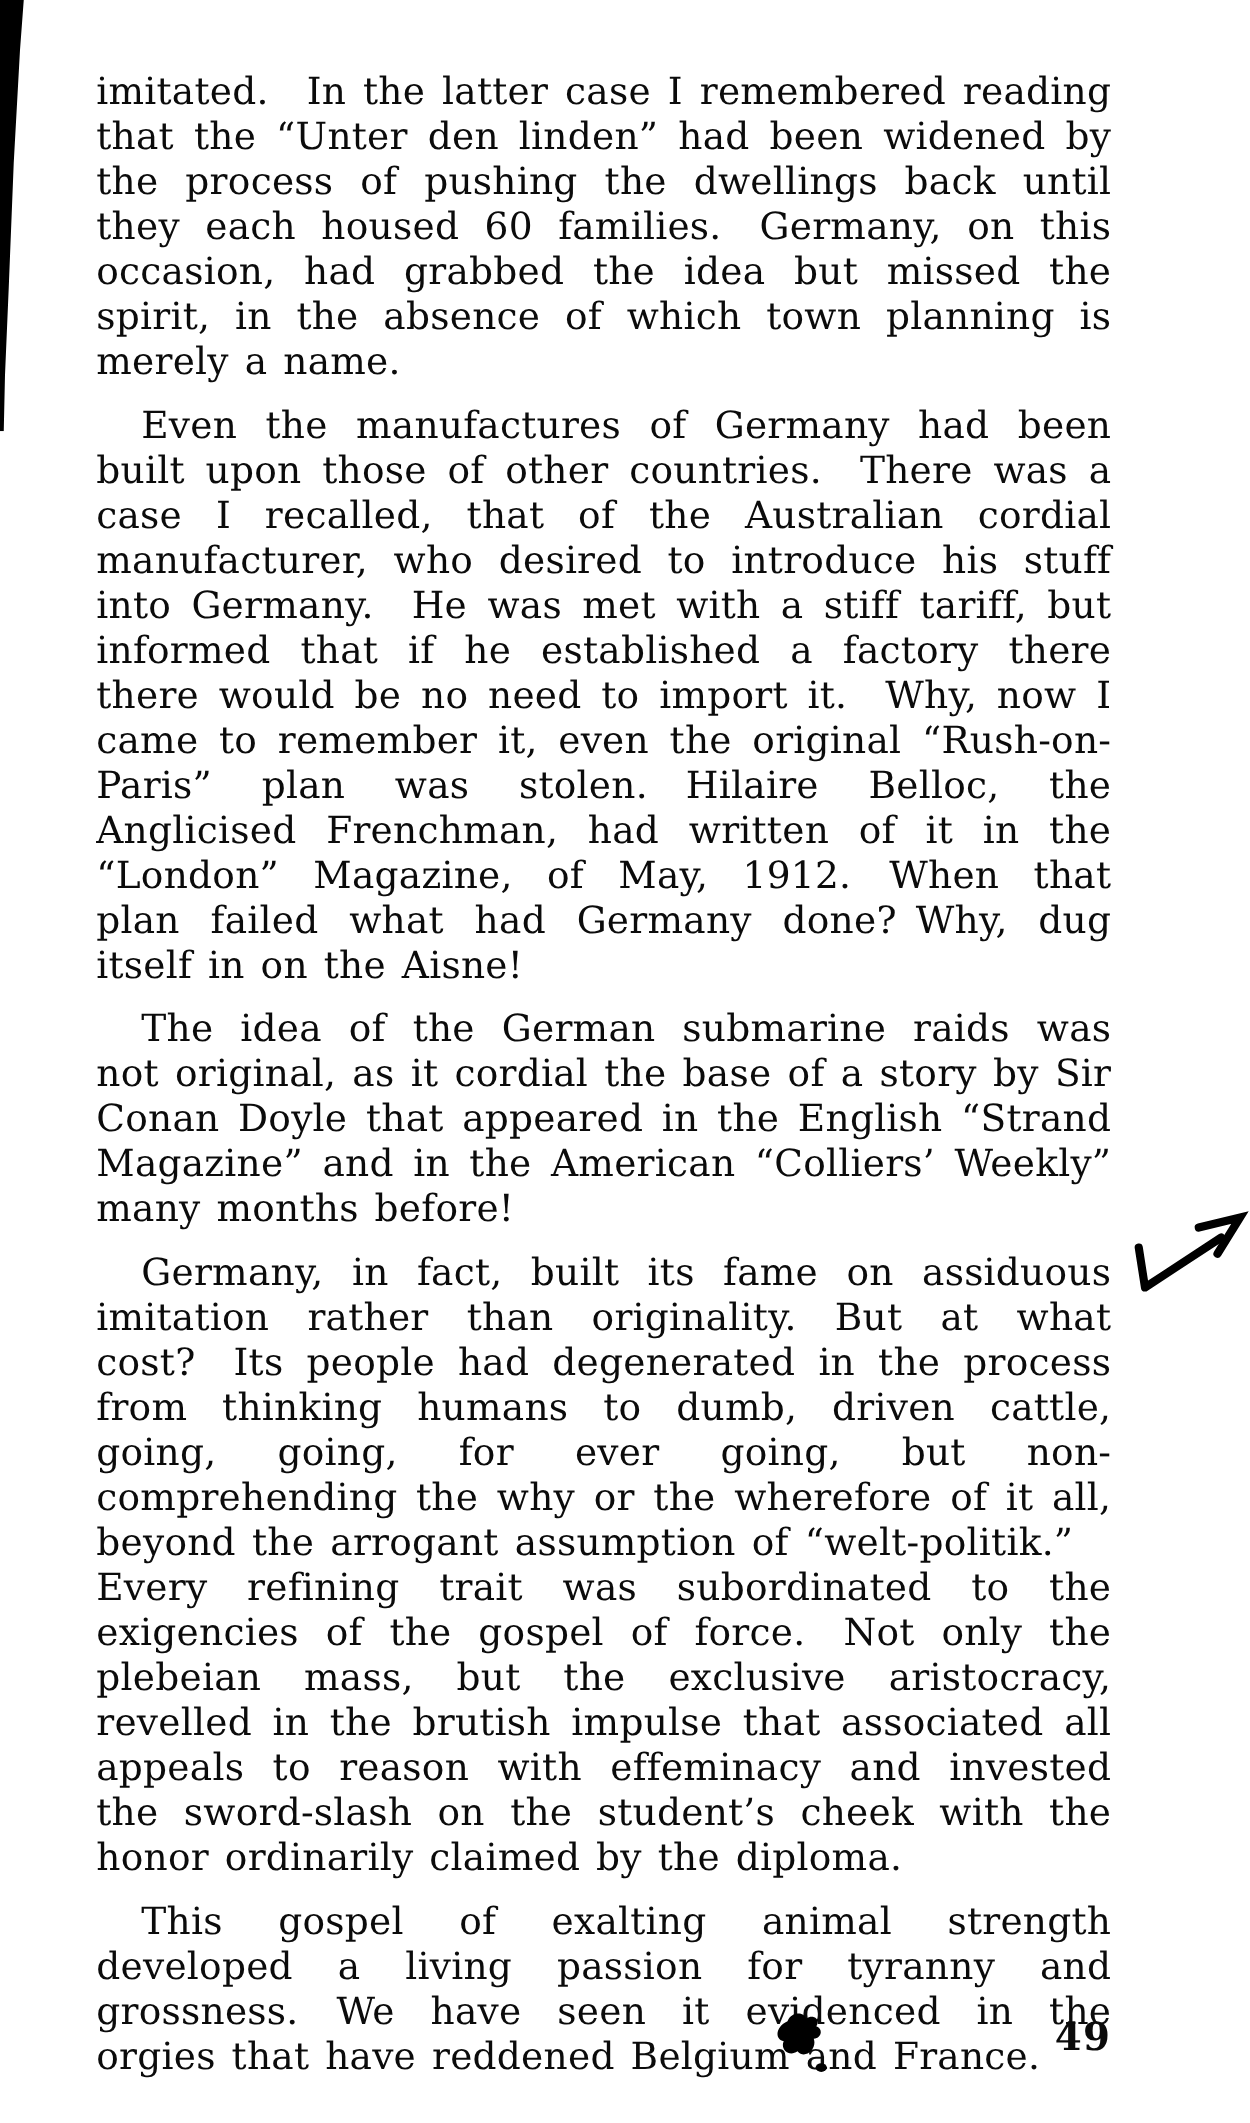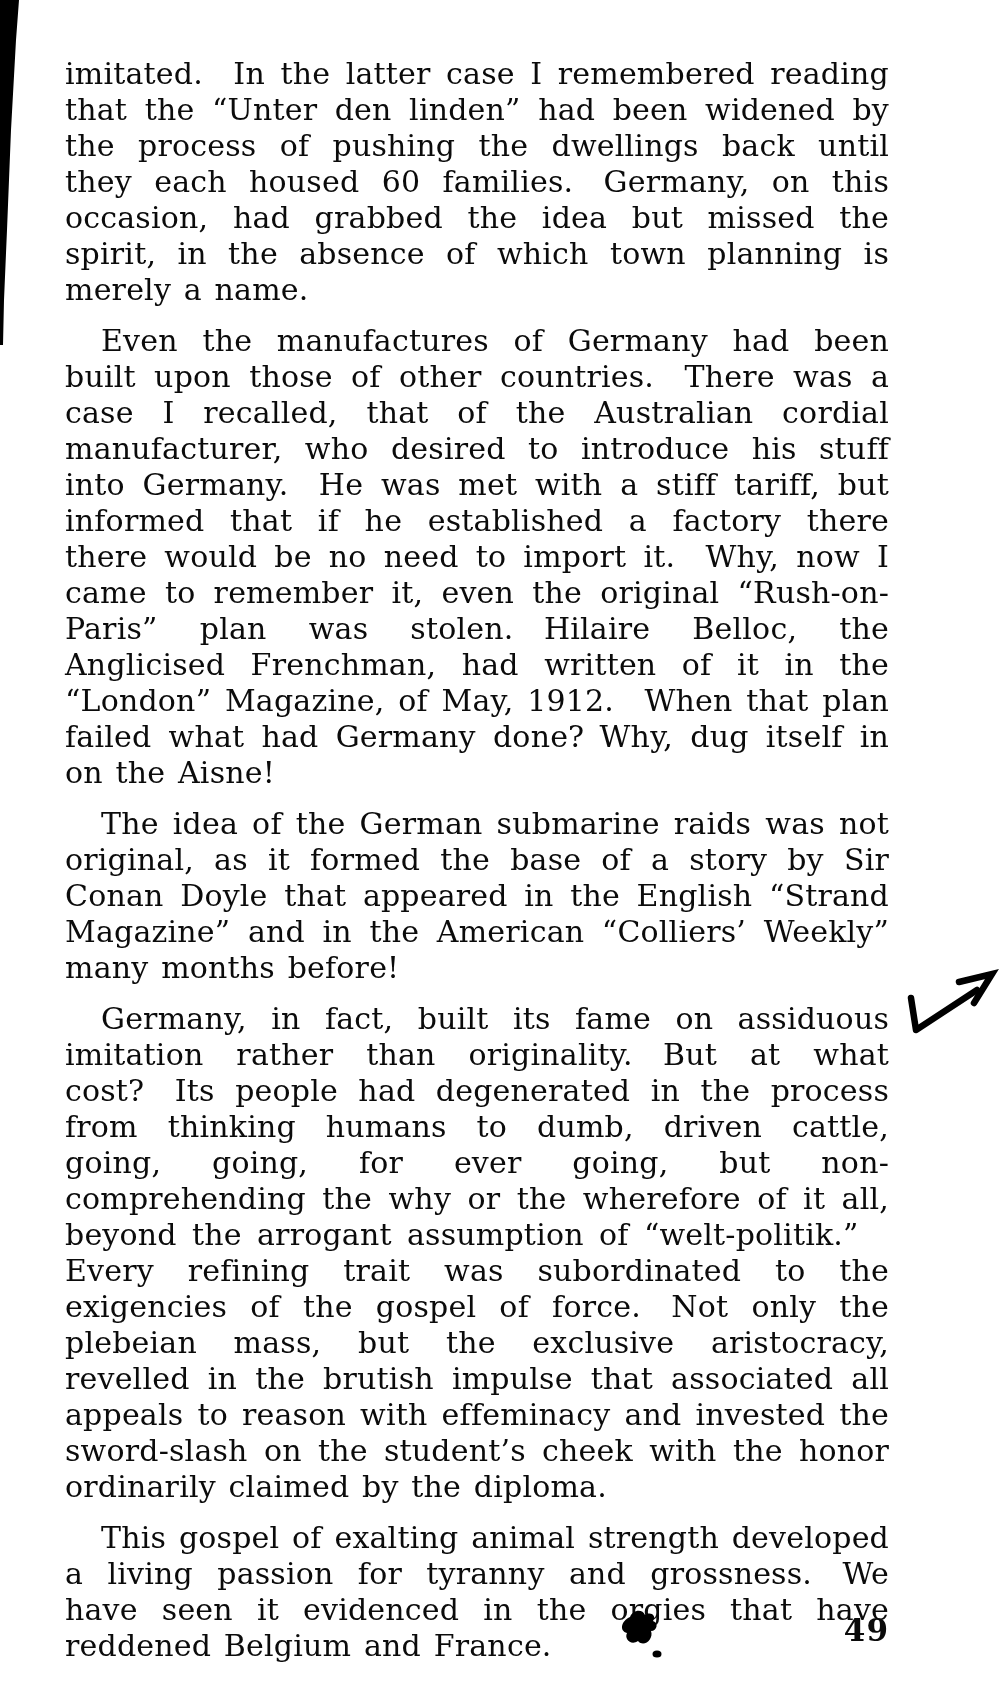--- a/index.html
+++ b/index.html
@@ -22,21 +22,21 @@
     left: 61px;
     top: 56px;
     width: 828px;
     font-size: 30px;
     line-height: 36px;
     text-align: justify;
     word-spacing: 3px;
     letter-spacing: 0.2px;
   }
   .para {
-    margin: 0 0 15px 4px;
+    margin: 0 0 15px 16px;
     text-indent: 36px;
   }
   .para.first { text-indent: 0; }
   .margin-arrow {
     position: absolute;
     left: 903px;
     top: 968px;
     width: 97px;
     height: 74px;
   }
@@ -63,21 +63,21 @@
 
 <div class="page">
 
   <svg class="edge-bar" viewBox="0 0 24 345" preserveAspectRatio="none" aria-hidden="true">
     <polygon points="1,0 19,0 16,40 11,130 7,230 4,300 3,345 0,345 0,0" fill="#000000"></polygon>
   </svg>
 
   <div class="text-block">
     <p class="para first">imitated.  In the latter case I remembered reading that the “Unter den linden” had been widened by the process of pushing the dwellings back until they each housed 60 families.  Germany, on this occasion, had grabbed the idea but missed the spirit, in the absence of which town planning is merely a name.</p>
     <p class="para">Even the manufactures of Germany had been built upon those of other countries.  There was a case I recalled, that of the Australian cordial manufacturer, who desired to introduce his stuff into Germany.  He was met with a stiff tariff, but informed that if he established a factory there there would be no need to import it.  Why, now I came to remember it, even the original “Rush-on-Paris” plan was stolen.  Hilaire Belloc, the Anglicised Frenchman, had written of it in the “London” Magazine, of May, 1912.  When that plan failed what had Germany done? Why, dug itself in on the Aisne!</p>
-    <p class="para">The idea of the German submarine raids was not original, as it formed the base of a story by Sir Conan Doyle that appeared in the English “Strand Magazine” and in the American “Colliers’ Weekly” many months before!</p>
+    <p class="para">The idea of the German submarine raids was not original, as it cordial the base of a story by Sir Conan Doyle that appeared in the English “Strand Magazine” and in the American “Colliers’ Weekly” many months before!</p>
     <p class="para">Germany, in fact, built its fame on assiduous imitation rather than originality.  But at what cost?  Its people had degenerated in the process from thinking humans to dumb, driven cattle, going, going, for ever going, but non-comprehending the why or the wherefore of it all, beyond the arrogant assumption of “welt-politik.”  Every refining trait was subordinated to the exigencies of the gospel of force.  Not only the plebeian mass, but the exclusive aristocracy, revelled in the brutish impulse that associated all appeals to reason with effeminacy and invested the sword-slash on the student’s cheek with the honor ordinarily claimed by the diploma.</p>
     <p class="para">This gospel of exalting animal strength developed a living passion for tyranny and grossness.  We have seen it evidenced in the orgies that have reddened Belgium and France.</p>
   </div>
 
   <svg class="margin-arrow" viewBox="0 0 97 74" aria-hidden="true">
     <path d="M8,30 L13,62 L74,22" fill="none" stroke="#000000" stroke-width="6.5" stroke-linecap="round" stroke-linejoin="round"></path>
     <path d="M56,14 L89,6 L71,35" fill="none" stroke="#000000" stroke-width="6.5" stroke-linecap="round" stroke-linejoin="miter"></path>
   </svg>
 
   <div class="pagenum">49</div>

